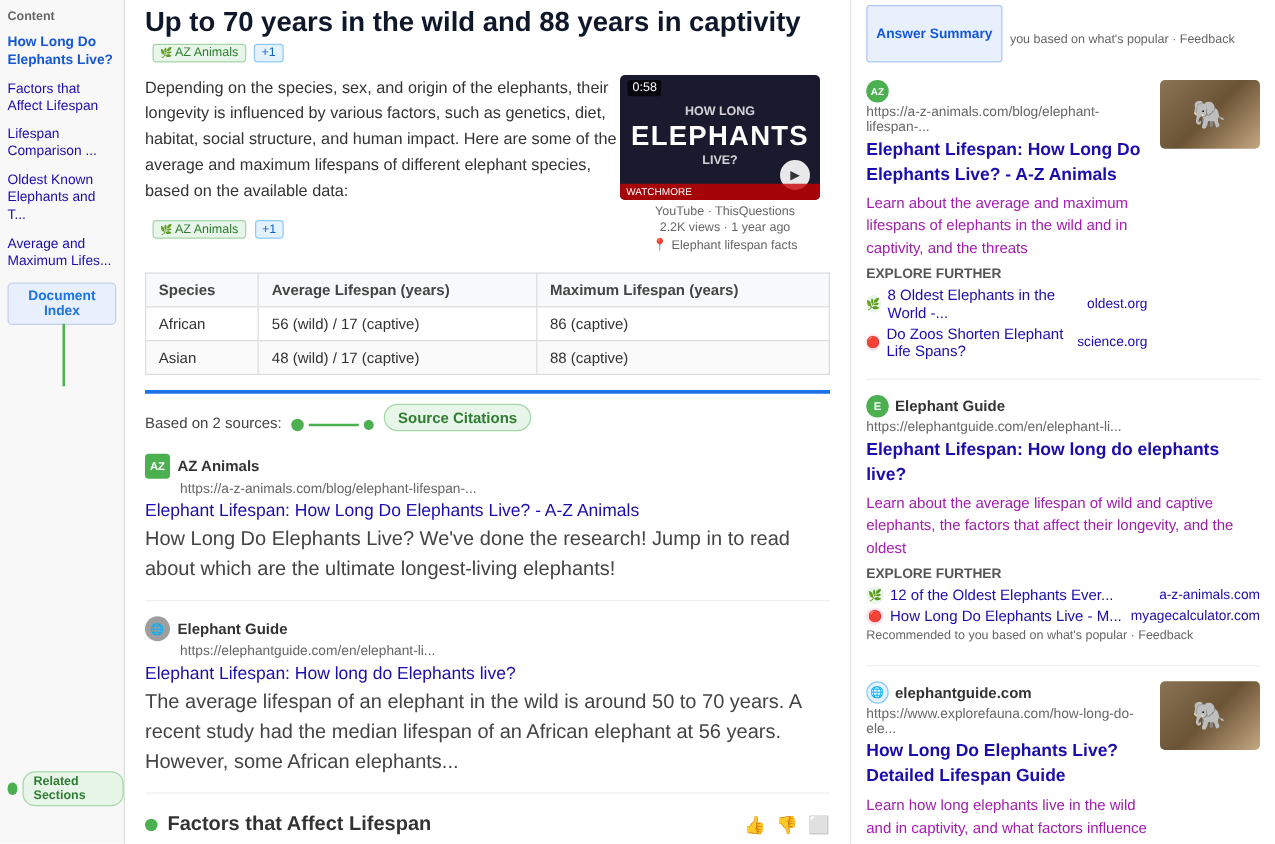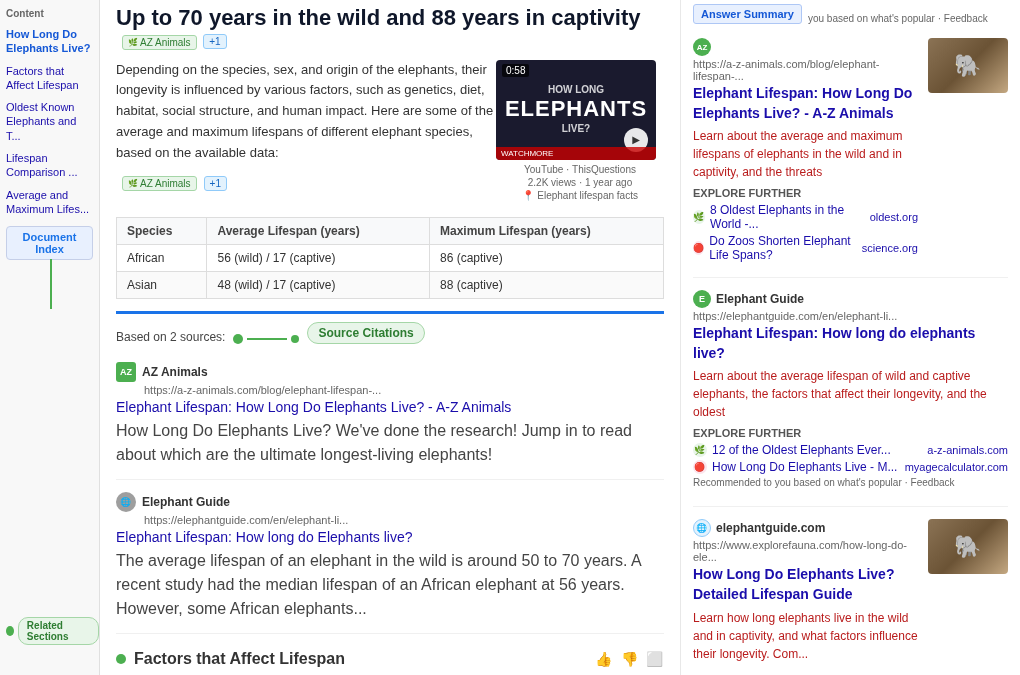--- a/index.html
+++ b/index.html
@@ -73,28 +73,28 @@
     .factors-img-num { position: absolute; top: 4px; left: 8px; color: white; font-size: 32px; font-weight: bold; opacity: 0.8; }
     .factors-img-text { position: absolute; top: 20px; left: 8px; color: white; font-size: 18px; font-weight: bold; text-transform: uppercase; opacity: 0.9; }
     .factors-text { font-size: 12px; color: #333; line-height: 1.6; }
     .factors-text ul { padding-left: 14px; }
     .factors-text li { margin-bottom: 3px; }
     .factors-text strong { color: #b91c1c; }
 
     
     .right-url { font-size: 11px; color: #666; margin-bottom: 2px; }
     .right-link { color: #1a0dab; font-size: 14px; font-weight: 600; cursor: pointer; display: block; margin-bottom: 4px; line-height: 1.4; }
-    .right-desc { font-size: 12px; color: #b91c1c; line-height: 1.5; margin-bottom: 6px; }
+    .right-desc { font-size: 12px; color: #a21caf; line-height: 1.5; margin-bottom: 6px; }
     .right-item { display: flex; gap: 10px; margin-bottom: 12px; padding-bottom: 12px; border-bottom: 1px solid #f0f0f0; }
     .right-item-content { flex: 1; }
     .explore-further { font-size: 11px; color: #555; font-weight: bold; margin: 6px 0 4px 0; }
     .explore-link { font-size: 12px; color: #1a0dab; cursor: pointer; display: flex; align-items: center; justify-content: space-between; margin-bottom: 3px; }
     .explore-link-site { font-size: 11px; color: #1a0dab; }
     .explore-link-left { display: flex; align-items: center; gap: 5px; }
-    .answer-summary-badge { display: inline-block; background: #e8f0fe; border: 1px solid #aec7f5; border-radius: 3px; padding: 3px 7px; font-size: 11px; color: #1558d6; font-weight: bold; margin-bottom: 8px; }
+    .answer-summary-badge { display: inline-block; background: #e8f0fe; border: 1px solid #aec7f5; border-radius: 3px; padding: 16px 7px; font-size: 11px; color: #1558d6; font-weight: bold; margin-bottom: 8px; }
     .right-source-logo { width: 18px; height: 18px; border-radius: 50%; background: #4caf50; display: inline-flex; align-items: center; justify-content: center; color: white; font-size: 8px; font-weight: bold; }
     .right-source-name { font-size: 12px; color: #333; font-weight: 600; margin-bottom: 2px; display: flex; align-items: center; gap: 5px; }
     .explore-icon { width: 14px; height: 14px; border-radius: 50%; display: inline-flex; align-items: center; justify-content: center; font-size: 9px; }
     .icon-oldest { background: #e8f5e9; color: #2e7d32; }
     .icon-zoo { background: #fce4ec; color: #c62828; }
     .icon-az2 { background: #e8f5e9; color: #2e7d32; }
     .icon-clock { background: #fce4ec; color: #c62828; }
     .right-elephant-img { width: 80px; height: 55px; background: linear-gradient(135deg, #8B7355, #6B5335, #c4a882); border-radius: 4px; display: flex; align-items: center; justify-content: center; font-size: 22px; }
     .recommended-text { font-size: 10px; color: #666; margin: 2px 0 6px 0; }
 
@@ -102,22 +102,22 @@
   </style>
 </head>
 <body>
 
 <div class="main-layout">
 
   <div class="sidebar">
     <div class="sidebar-title">Content</div>
     <div class="sidebar-item active">How Long Do Elephants Live?</div>
     <div class="sidebar-item">Factors that Affect Lifespan</div>
+    <div class="sidebar-item">Lifespan Comparison ...</div>
     <div class="sidebar-item">Oldest Known Elephants and T...</div>
-    <div class="sidebar-item">Lifespan Comparison ...</div>
     <div class="sidebar-item">Average and Maximum Lifes...</div>
     <div class="doc-index-badge">
       <span>Document Index</span>
       <div class="doc-index-line"></div>
     </div>
 
     <div style="position:absolute; bottom:30px; left:6px;">
       <div style="display:flex; align-items:center; gap:4px;">
         <div style="width:10px;height:10px;background:#4caf50;border-radius:50%;"></div>
         <div style="background:#e8f5e9;border:1px solid #a5d6a7;border-radius:10px;padding:2px 8px;font-size:10px;color:#2e7d32;font-weight:bold;">Related Sections</div>

